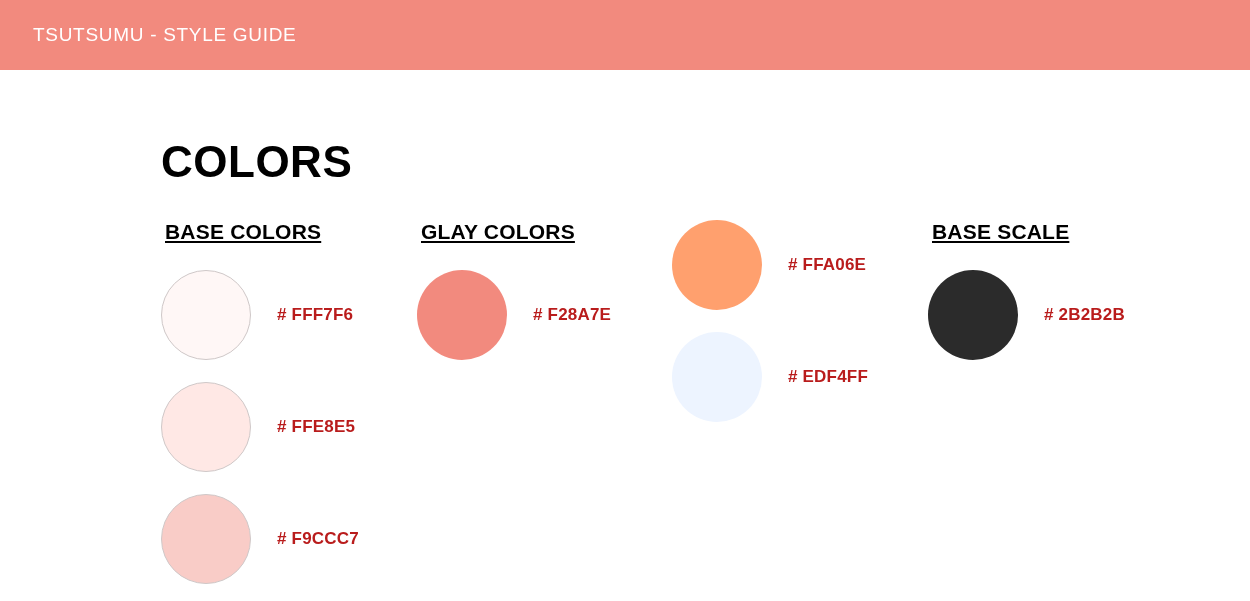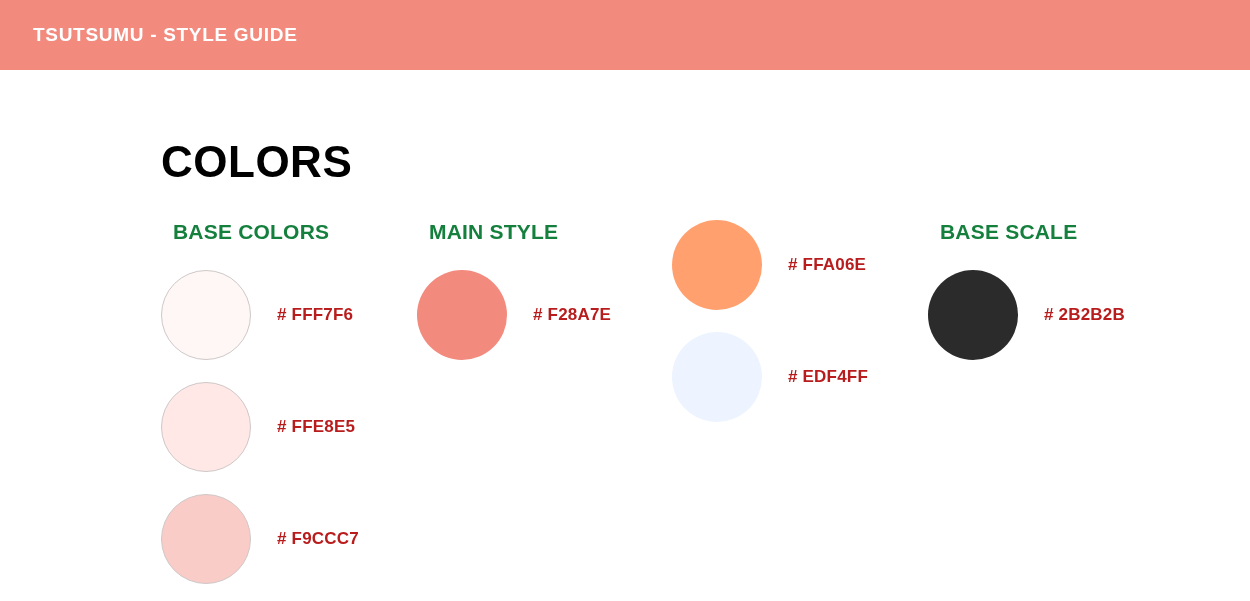--- a/index.html
+++ b/index.html
@@ -23,21 +23,21 @@
     width: 1250px;
     height: 70px;
     background: #F28A7E;
     display: flex;
     align-items: center;
   }
   .header-title {
     margin-left: 33px;
     color: #ffffff;
     font-size: 19px;
-    font-weight: bold;
+    font-weight: normal;
     letter-spacing: 0.7px;
     white-space: nowrap;
   }
 
   
   .page {
     position: absolute;
     left: 16px;
     top: 70px;
     width: 1250px;
@@ -66,25 +66,26 @@
     top: 0;
   }
   .col-base   { left: 145px; }
   .col-main   { left: 401px; }
   .col-accent { left: 656px; }
   .col-gray   { left: 912px; }
 
   .column-header {
     font-size: 21px;
     font-weight: bold;
-    color: #15803d;
+    color: #000000;
     white-space: nowrap;
     letter-spacing: 0.2px;
-    margin: 0 0 28px 12px;
+    margin: 0 0 28px 4px;
     height: 22px;
+    text-decoration: underline;
   }
 
   .swatch-row {
     display: flex;
     align-items: center;
     height: 90px;
     margin-bottom: 22px;
   }
   .swatch {
     width: 90px;
@@ -131,21 +132,21 @@
         <div class="swatch-label"># FFE8E5</div>
       </div>
 
       <div class="swatch-row">
         <div class="swatch outlined" style="background: rgb(249, 204, 199);"></div>
         <div class="swatch-label"># F9CCC7</div>
       </div>
     </div>
 
     <div class="column col-main">
-      <div class="column-header">MAIN STYLE</div>
+      <div class="column-header">GLAY COLORS</div>
 
       <div class="swatch-row">
         <div class="swatch" style="background: rgb(242, 138, 126);"></div>
         <div class="swatch-label"># F28A7E</div>
       </div>
     </div>
 
     <div class="column col-accent">
 
       <div class="swatch-row">

